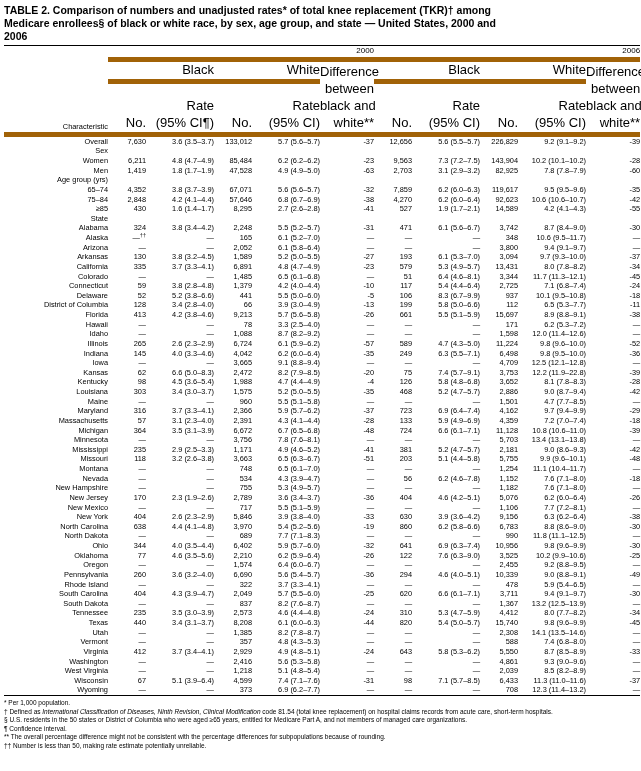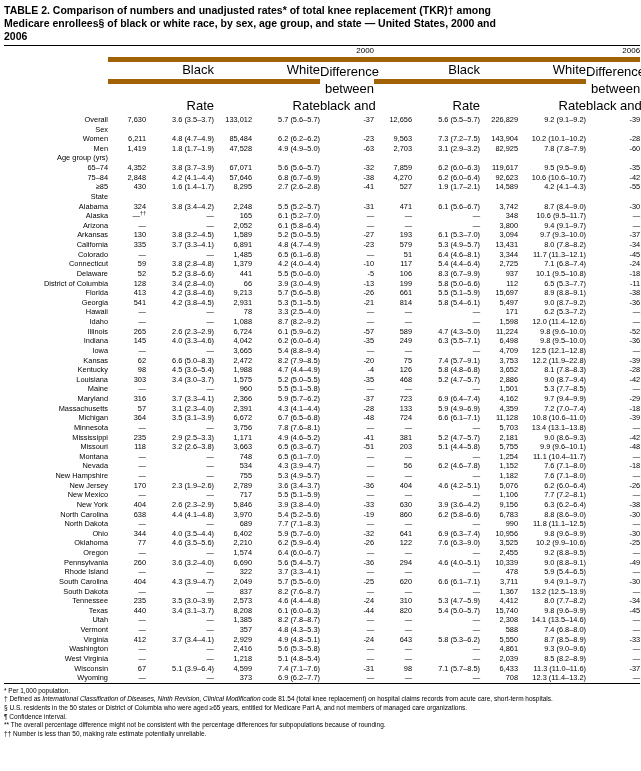--- a/index.html
+++ b/index.html
@@ -126,20 +126,33 @@
         <td class="hdr-sub-b">Rate</td>
         <td></td>
         <td class="hdr-sub-b">Rate</td>
         <td class="hdr-sub-b">black and</td>
         <td></td>
         <td class="hdr-sub-b">Rate</td>
         <td></td>
         <td class="hdr-sub-b">Rate</td>
         <td class="hdr-sub-b">black and</td>
       </tr>
+      <tr class="rule-bot">
+        <td class="rowlabel bold hdr-cell-pad">Characteristic</td>
+        <td class="hdr-sub-b hdr-cell-pad">No.</td>
+        <td class="hdr-sub-b hdr-cell-pad">(95% CI¶)</td>
+        <td class="hdr-sub-b hdr-cell-pad">No.</td>
+        <td class="hdr-sub-b hdr-cell-pad">(95% CI)</td>
+        <td class="hdr-sub-b hdr-cell-pad">white**</td>
+        <td class="hdr-sub-b hdr-cell-pad">No.</td>
+        <td class="hdr-sub-b hdr-cell-pad">(95% CI)</td>
+        <td class="hdr-sub-b hdr-cell-pad">No.</td>
+        <td class="hdr-sub-b hdr-cell-pad">(95% CI)</td>
+        <td class="hdr-sub-b hdr-cell-pad">white**</td>
+      </tr>
     </thead>
     <tbody id="table-body">
         <tr>
           <td class="rowlabel bold">Overall</td>
           <td class="bold">7,630</td>
           <td class="bold">3.6 (3.5–3.7)</td>
           <td class="bold">133,012</td>
           <td class="bold">5.7 (5.6–5.7)</td>
           <td class="bold">-37</td>
           <td class="bold">12,656</td>
@@ -376,33 +389,20 @@
           <td>9,213</td>
           <td>5.7 (5.6–5.8)</td>
           <td>-26</td>
           <td>661</td>
           <td>5.5 (5.1–5.9)</td>
           <td>15,697</td>
           <td>8.9 (8.8–9.1)</td>
           <td>-38</td>
         </tr>
         <tr>
-          <td class="rowlabel indent">Georgia</td>
-          <td>541</td>
-          <td>4.2 (3.8–4.5)</td>
-          <td>2,931</td>
-          <td>5.3 (5.1–5.5)</td>
-          <td>-21</td>
-          <td>814</td>
-          <td>5.8 (5.4–6.1)</td>
-          <td>5,497</td>
-          <td>9.0 (8.7–9.2)</td>
-          <td>-36</td>
-        </tr>
-        <tr>
           <td class="rowlabel indent">Hawaii</td>
           <td>—</td>
           <td>—</td>
           <td>78</td>
           <td>3.3 (2.5–4.0)</td>
           <td>—</td>
           <td>—</td>
           <td>—</td>
           <td>171</td>
           <td>6.2 (5.3–7.2)</td>
@@ -445,21 +445,21 @@
           <td>6.3 (5.5–7.1)</td>
           <td>6,498</td>
           <td>9.8 (9.5–10.0)</td>
           <td>-36</td>
         </tr>
         <tr>
           <td class="rowlabel indent">Iowa</td>
           <td>—</td>
           <td>—</td>
           <td>3,665</td>
-          <td>5.4 (8.8–9.4)</td>
+          <td>9.1 (8.8–9.4)</td>
           <td>—</td>
           <td>—</td>
           <td>—</td>
           <td>4,709</td>
           <td>12.5 (12.1–12.8)</td>
           <td>—</td>
         </tr>
         <tr>
           <td class="rowlabel indent">Kansas</td>
           <td>62</td>
@@ -502,21 +502,21 @@
         <tr>
           <td class="rowlabel indent">Maine</td>
           <td>—</td>
           <td>—</td>
           <td>960</td>
           <td>5.5 (5.1–5.8)</td>
           <td>—</td>
           <td>—</td>
           <td>—</td>
           <td>1,501</td>
-          <td>5.3 (7.7–8.5)</td>
+          <td>4.7 (7.7–8.5)</td>
           <td>—</td>
         </tr>
         <tr>
           <td class="rowlabel indent">Maryland</td>
           <td>316</td>
           <td>3.7 (3.3–4.1)</td>
           <td>2,366</td>
           <td>5.9 (5.7–6.2)</td>
           <td>-37</td>
           <td>723</td>

